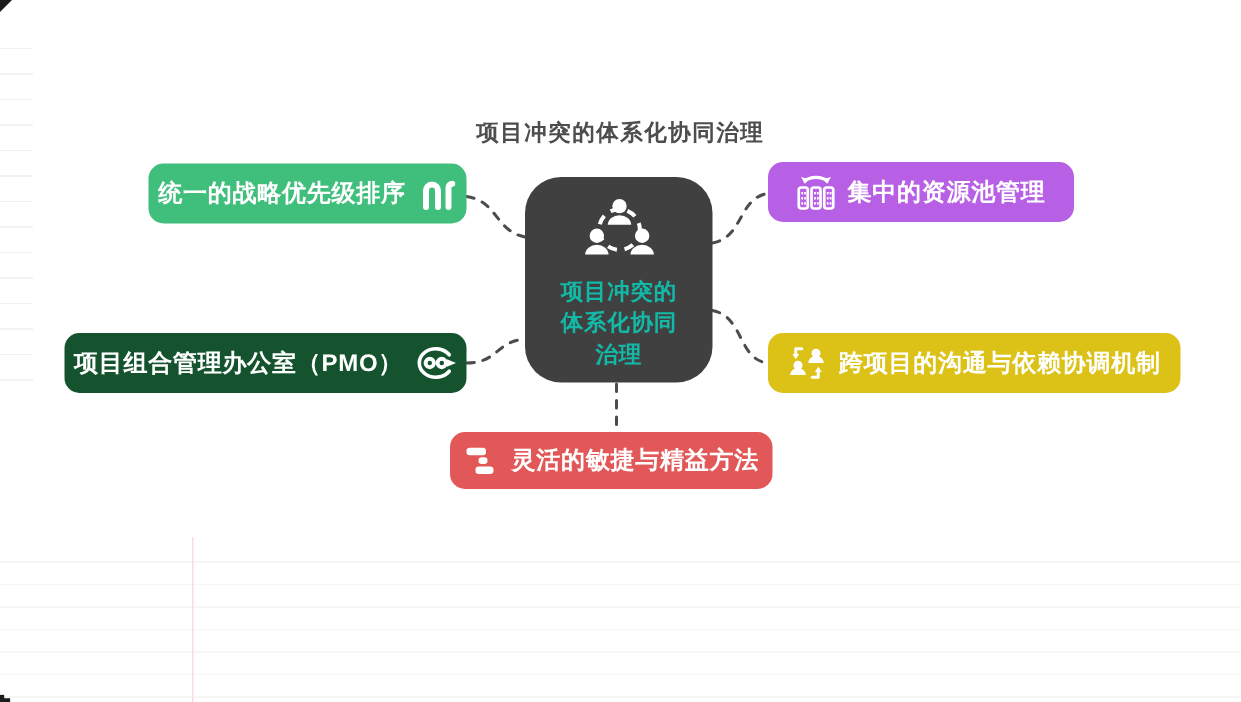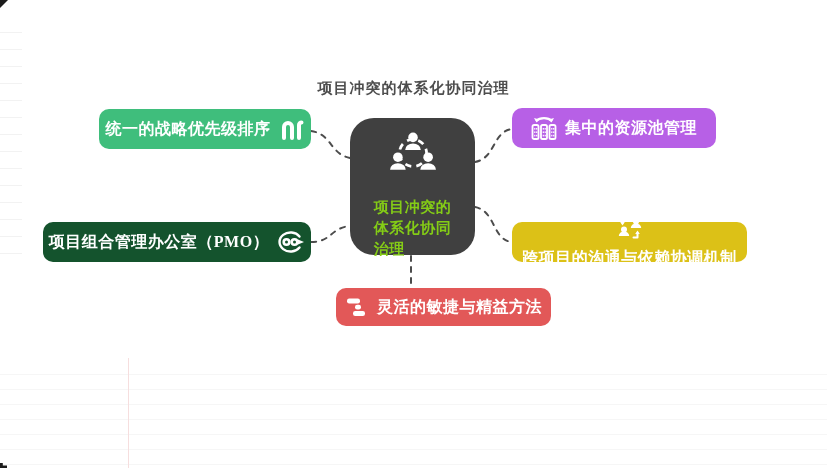--- a/index.html
+++ b/index.html
@@ -42,36 +42,36 @@
   .connector{position:absolute;left:0;top:0;pointer-events:none;}
   .connector path{fill:none;stroke-width:2;stroke-linecap:round;stroke-dasharray:5 6;}
 
   .center-node{
     position:absolute;left:350px;top:118px;width:125px;height:137px;
     border-radius:24px;display:flex;flex-direction:column;align-items:center;
     justify-content:flex-start;box-sizing:border-box;padding-top:12px;
     cursor:pointer;
   }
   .center-node .label{
-    color:#84cc16;font-size:15px;font-weight:bold;line-height:1.4;
-    text-align:left;white-space:pre-line;margin-top:20px;letter-spacing:0.5px;
+    color:#14b8a6;font-size:15px;font-weight:bold;line-height:1.4;
+    text-align:center;white-space:pre-line;margin-top:8px;letter-spacing:0.5px;
   }
   .node{
     position:absolute;height:40px;border-radius:10px;
     display:flex;align-items:center;justify-content:center;gap:8px;
-    box-sizing:border-box;padding:0 12px;cursor:pointer;font-family:Liberation Serif, serif;
+    box-sizing:border-box;padding:0 12px;cursor:pointer;
   }
   .node .label{
     color:#ffffff;font-size:16px;font-weight:bold;white-space:nowrap;
     letter-spacing:0.5px;
   }
   .node-strategy{left:99px;top:109px;width:212px;}
   .node-resource{left:512px;top:108px;width:204px;}
   .node-pmo{left:43px;top:222px;width:268px;}
-  .node-comm{left:512px;top:222px;width:235px;flex-direction:column;}
+  .node-comm{left:512px;top:222px;width:275px;}
   .node-agile{left:300px;top:288px;width:215px;height:38px;}
   .icon{display:inline-flex;flex:0 0 auto;}
 </style>
 </head>
 <body>
 
 <div class="canvas">
 
   <div class="bg-rows-left"></div>
   <div class="bg-rows-bottom"></div>
@@ -171,21 +171,21 @@
         <path d="M1.8,20 a5.2,4.6 0 0 1 10.4,0 z" fill="#ffffff"></path>
         <path d="M9.5,2.5 H5.5 V7" fill="none" stroke="#ffffff" stroke-width="2" stroke-linecap="round" stroke-linejoin="round"></path>
         <path d="M3.2,6 L5.5,9.5 L7.8,6 Z" fill="#ffffff"></path>
         <path d="M16.5,21.5 H20.5 V17" fill="none" stroke="#ffffff" stroke-width="2" stroke-linecap="round" stroke-linejoin="round"></path>
         <path d="M18.2,18 L20.5,14.5 L22.8,18 Z" fill="#ffffff"></path>
       </svg>
     </span>
     <span class="label">跨项目的沟通与依赖协调机制</span>
   </div>
 
-  <div class="node node-agile" style="background: rgb(226, 88, 88); margin-left: 36px;">
+  <div class="node node-agile" style="background: rgb(226, 88, 88);">
     <span class="icon">
       <svg width="24" height="22" viewBox="0 0 24 22">
         <rect x="2" y="2.5" width="13" height="5" rx="2.2" fill="#ffffff"></rect>
         <rect x="10" y="8.8" width="6" height="4.6" rx="2.2" fill="#ffffff"></rect>
         <rect x="8" y="15" width="12" height="5" rx="2.2" fill="#ffffff"></rect>
       </svg>
     </span>
     <span class="label">灵活的敏捷与精益方法</span>
   </div>
 

